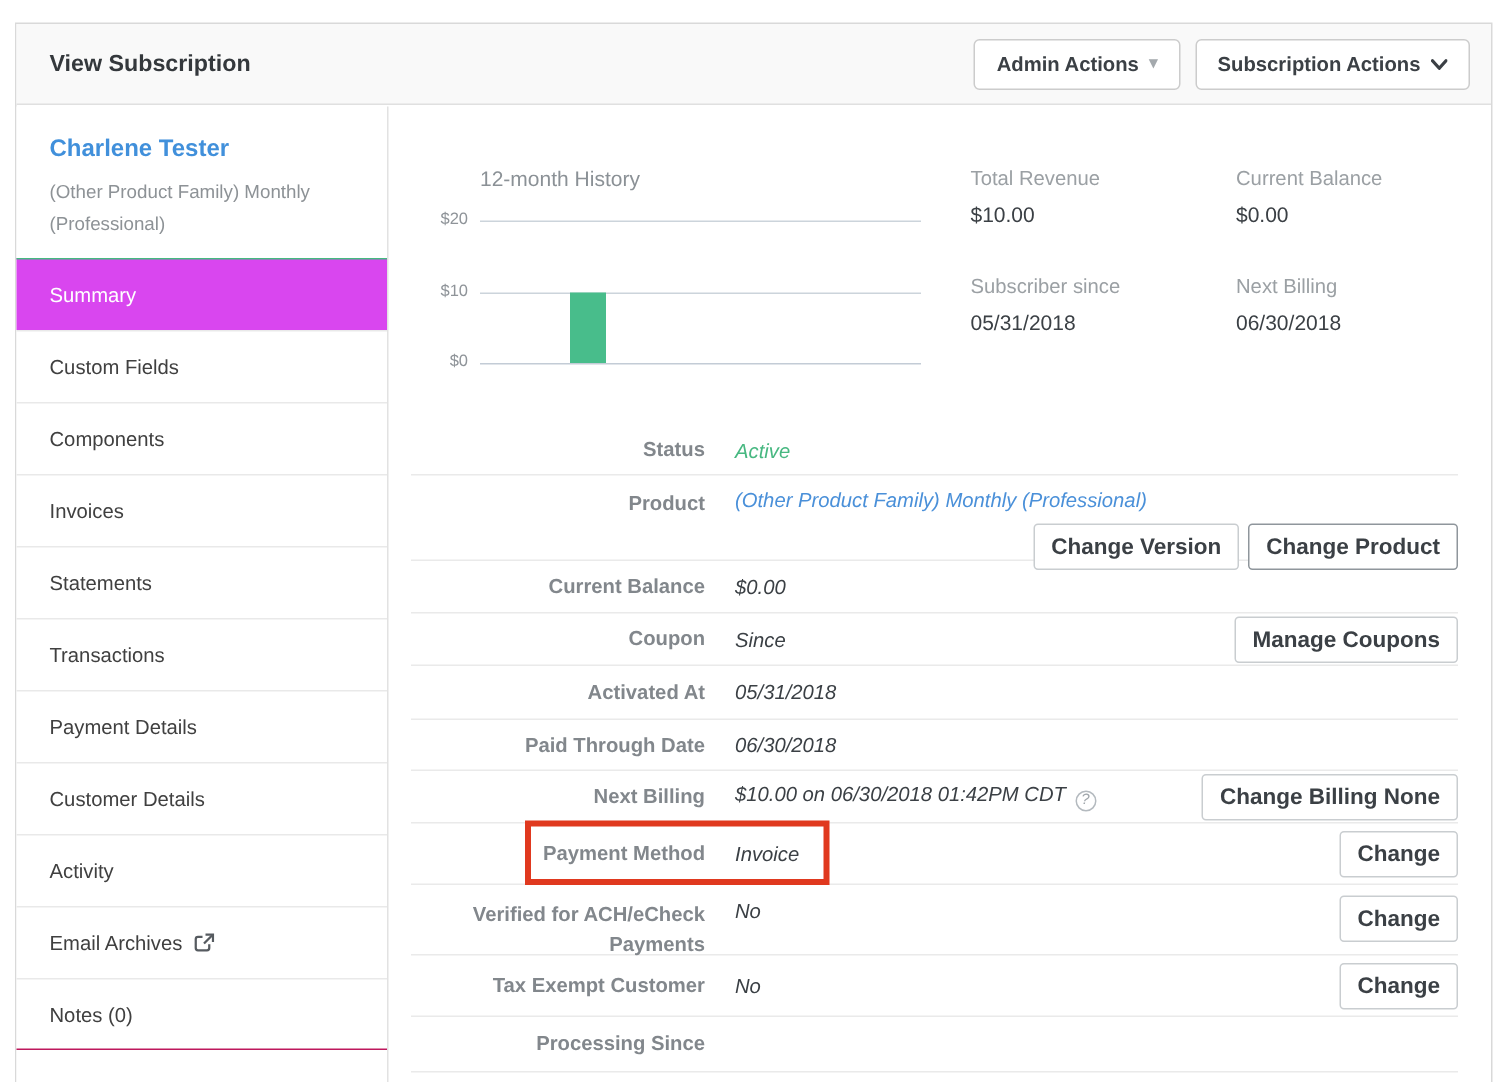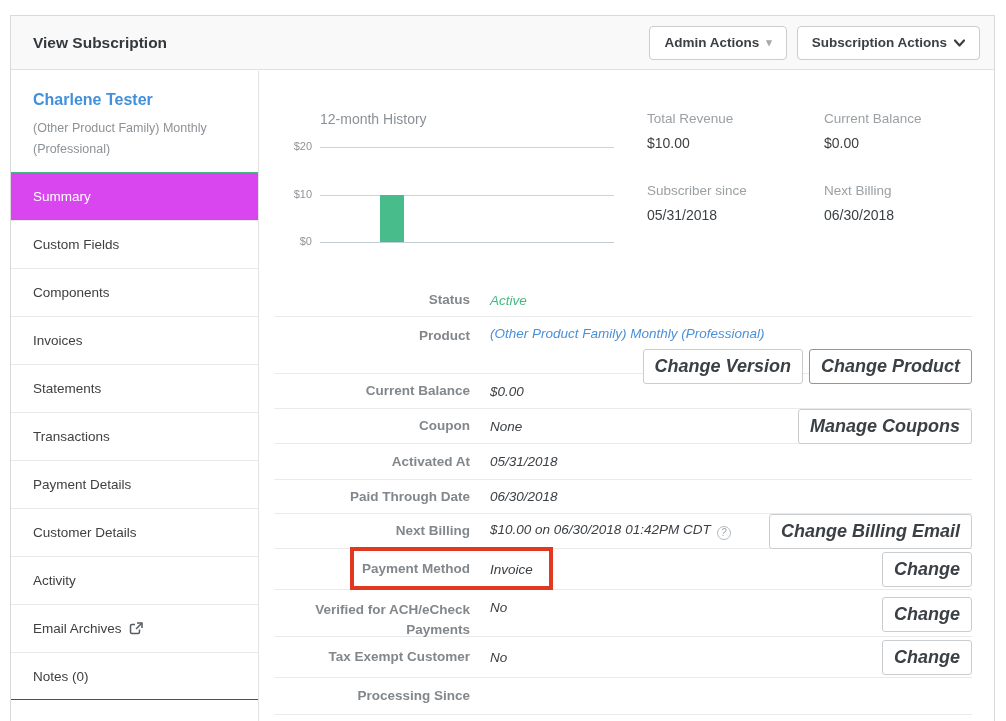--- a/index.html
+++ b/index.html
@@ -52,22 +52,22 @@
   .details { margin-left:14px; margin-right:22px; }
   .drow { position:relative; display:flex; align-items:center;
     border-bottom:1px solid #eaeaea; }
   .dlabel { width:196px; text-align:right; font-size:13.5px; font-weight:bold;
     color:#82878c; flex-shrink:0; line-height:1.45; }
   .dvalue { margin-left:20px; font-size:13.5px; color:#3b4045;font-style:italic; }
   .dvalue.green { color:#47b881; }
   .dvalue.link { color:#4a90d9; cursor:pointer; }
   .dbtns { margin-left:auto; display:flex; gap:6px; }
   .btn { background:#fff; border:1px solid #c9cdd0; border-radius:3px;
-    padding:6px 11px; font-size:18px; font-weight:bold; color:#3b4045;
-    cursor:pointer; font-family:inherit; white-space:nowrap;font-style:italic; }
+    padding:6px 11px; font-size:15px; font-weight:bold; color:#3b4045;
+    cursor:pointer; font-family:inherit; white-space:nowrap; }
   .btn.dark { border-color:#8f969c; }
 
   .r0 { height:33px; }
   .r1 { height:57px; flex-wrap:wrap; align-items:flex-start; padding-top:9px; }
   .r1 .product-buttons { width:100%; display:flex; justify-content:flex-end;
     gap:6px; margin-top:3px; }
   .r2 { height:35px; } .r3 { height:35px; } .r4 { height:36px; }
   .r5 { height:34px; } .r6 { height:35px; }
   .r7 { height:41px; }
   .r8 { height:47px; align-items:flex-start; padding-top:10px; }
@@ -198,41 +198,41 @@
         </div>
       </div>
 
       <div class="drow r2">
         <div class="dlabel">Current Balance</div>
         <div class="dvalue">$0.00</div>
       </div>
 
       <div class="drow r3">
         <div class="dlabel">Coupon</div>
-        <div class="dvalue">None</div>
+        <div class="dvalue">Since</div>
         <div class="dbtns">
             <button class="btn">Manage Coupons</button>
           </div>
       </div>
 
       <div class="drow r4">
         <div class="dlabel">Activated At</div>
         <div class="dvalue">05/31/2018</div>
       </div>
 
       <div class="drow r5">
         <div class="dlabel">Paid Through Date</div>
         <div class="dvalue">06/30/2018</div>
       </div>
 
       <div class="drow r6">
         <div class="dlabel">Next Billing</div>
         <div class="dvalue"><span>$10.00 on 06/30/2018 01:42PM CDT</span><span class="qicon">?</span></div>
         <div class="dbtns">
-            <button class="btn">Change Billing Email</button>
+            <button class="btn">Change Billing None</button>
           </div>
       </div>
 
       <div class="drow r7">
         <div class="red-annotation"></div>
         <div class="dlabel">Payment Method</div>
         <div class="dvalue">Invoice</div>
         <div class="dbtns">
             <button class="btn">Change</button>
           </div>

